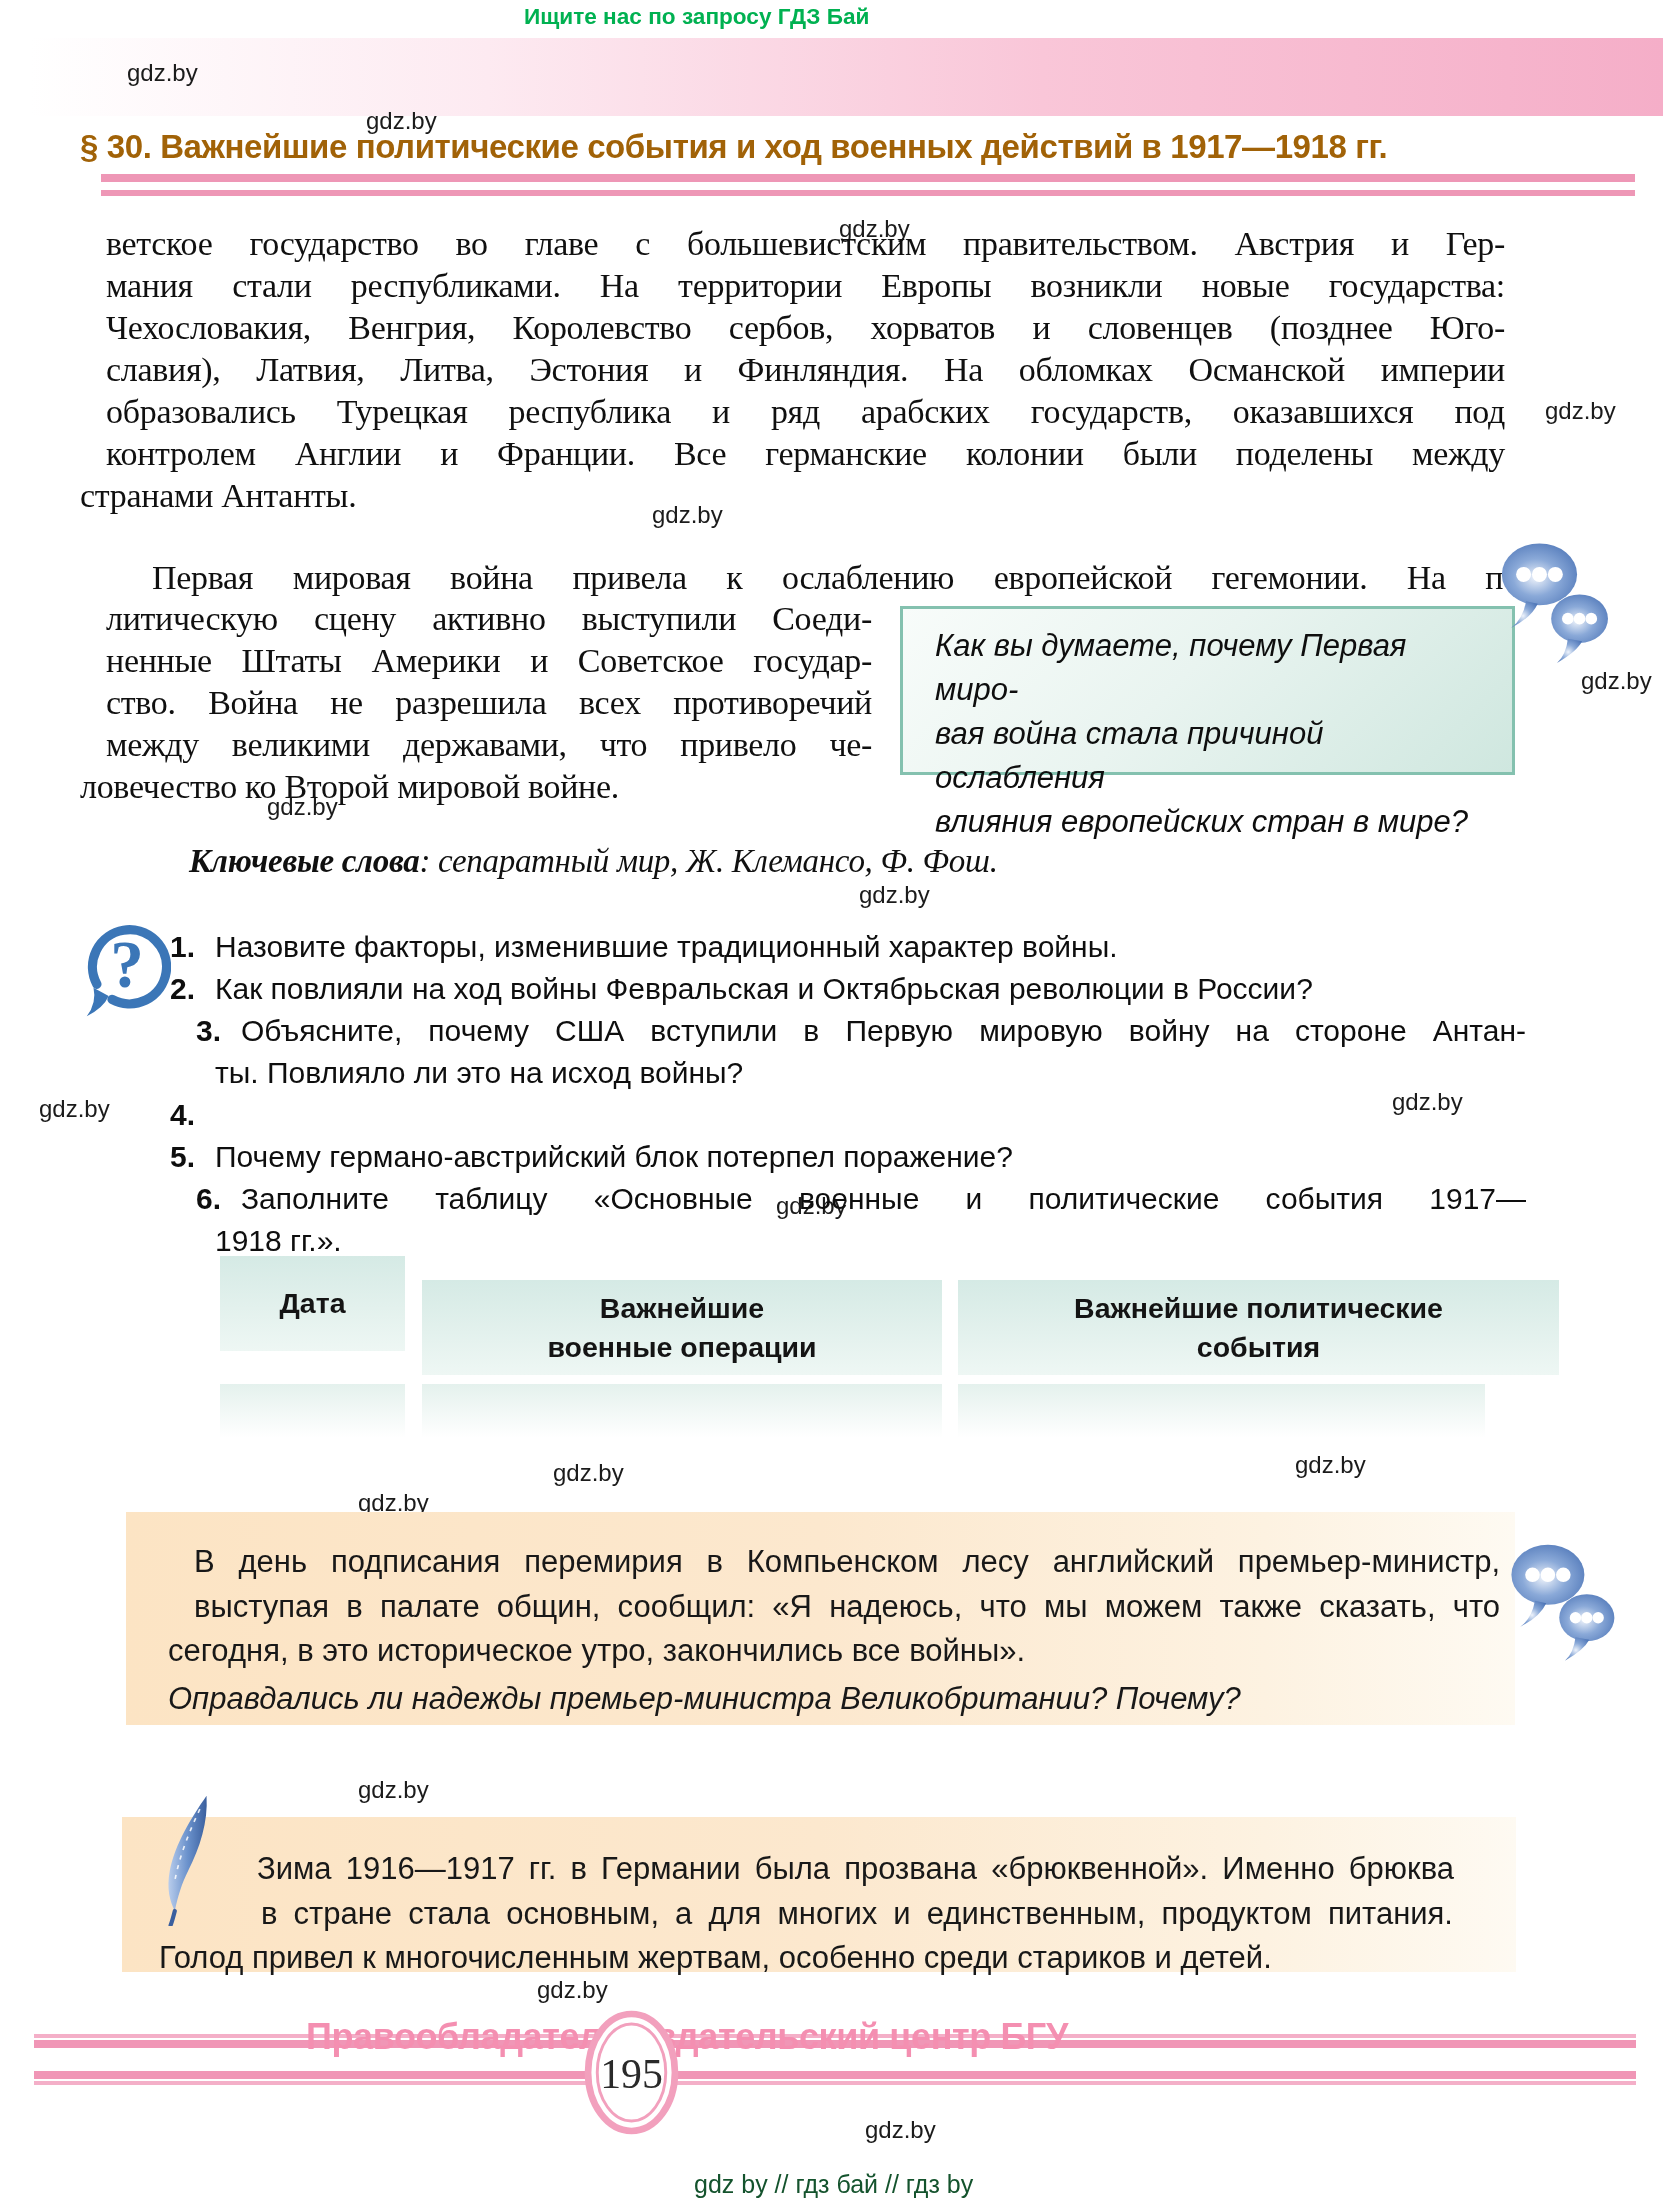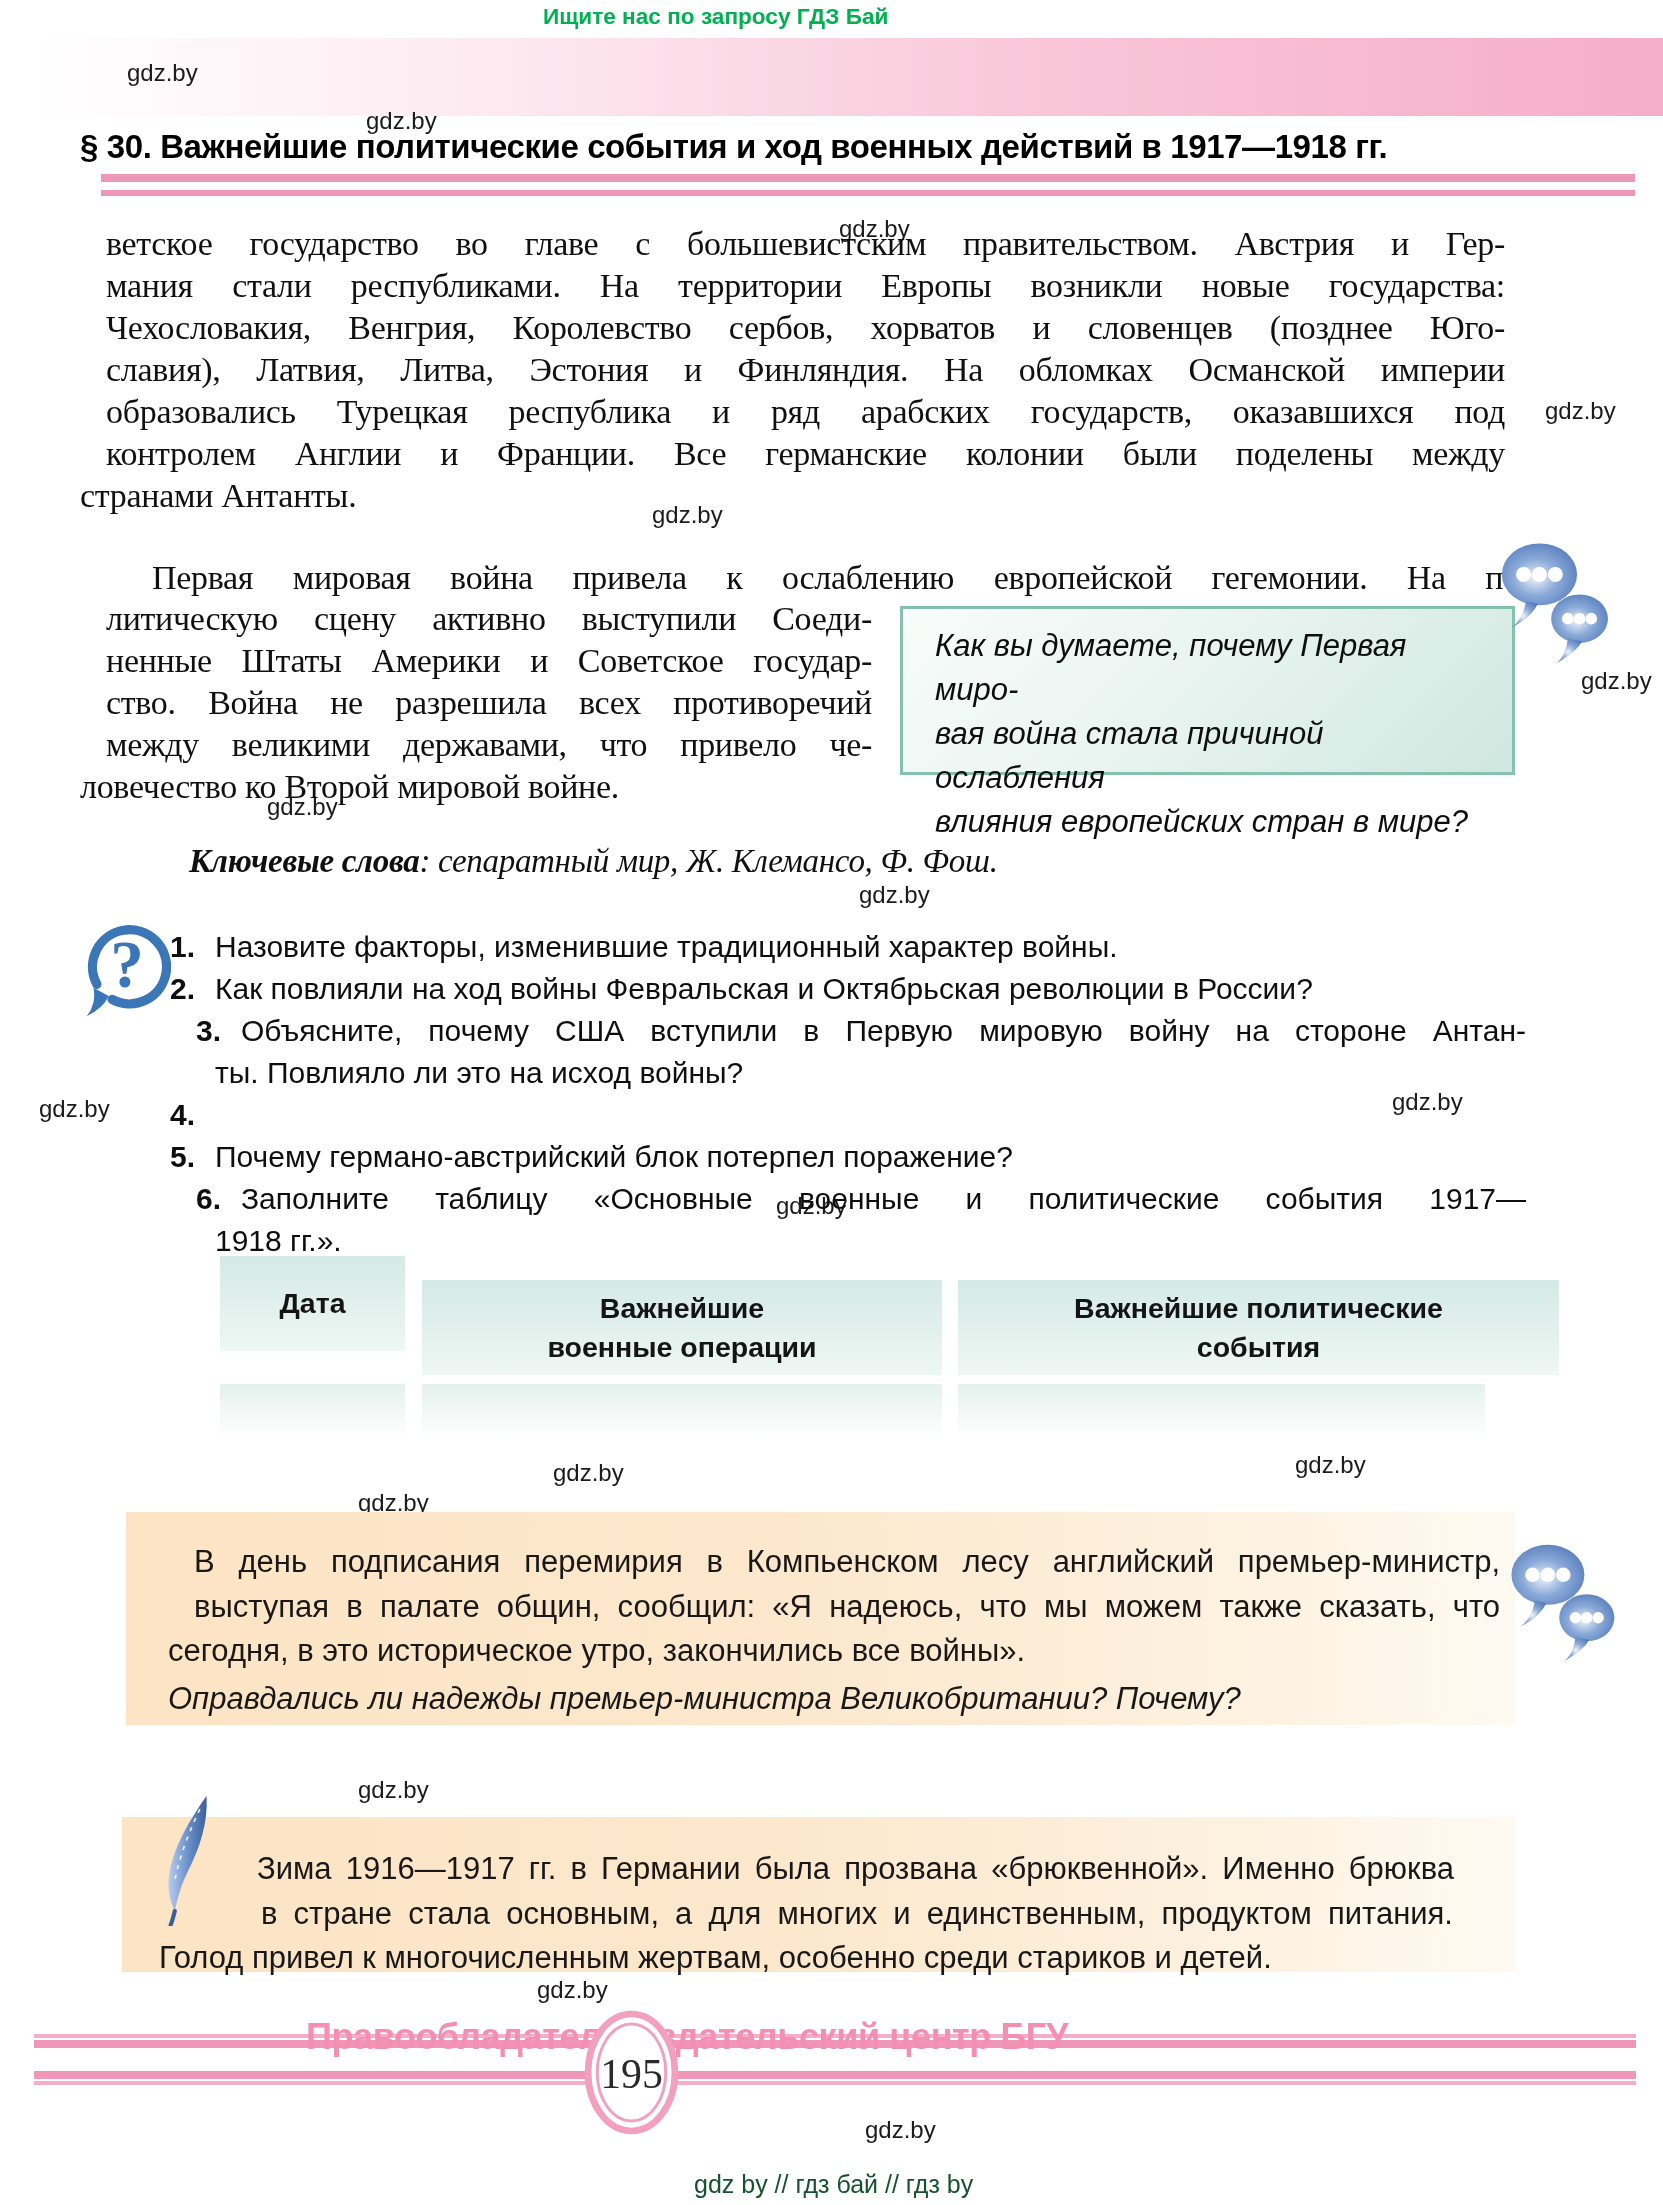--- a/index.html
+++ b/index.html
@@ -1,23 +1,23 @@
 <!DOCTYPE html>
 <html style="font-size:13.4px"><head>
 <meta charset="utf-8">
 <style>
   html,body{margin:0;padding:0;background:#ffffff;}
   .page{position:relative;width:1664px;height:2205px;background:#ffffff;overflow:hidden;
         font-family:"Liberation Sans",sans-serif;color:#101010;}
-  .promo{position:absolute;left:524px;top:3.4px;font:600 22.6px/27px "Liberation Sans",sans-serif;color:#00b151;margin-left:19px;}
+  .promo{position:absolute;left:524px;top:3.4px;font:600 22.6px/27px "Liberation Sans",sans-serif;color:#00b151;}
   .pink-bar{position:absolute;left:30px;top:38px;width:1633px;height:78px;
         background:linear-gradient(90deg,#ffffff 0%,#fdeaf1 28%,#f9c6d8 62%,#f5aec8 100%);}
   .wm{position:absolute;font:24px/28.5px "Liberation Sans",sans-serif;color:#1b1b1b;white-space:nowrap;}
   .title{position:absolute;left:80px;top:127px;width:1425px;margin:0;
-        font:700 33px/39px "Liberation Sans",sans-serif;letter-spacing:-0.4px;color:#000000;}
+        font:700 33px/39px "Liberation Sans",sans-serif;letter-spacing:-0.4px;color:#a16207;}
   .rule{position:absolute;left:101px;width:1534px;background:#ee97b6;}
   .rule1{top:174px;height:7.5px;}
   .rule2{top:190px;height:5.9px;}
   .serif{font-family:"Liberation Serif",serif;font-size:34px;line-height:42px;color:#101010;letter-spacing:-0.3px;}
   .j{text-align:justify;text-align-last:justify;margin-left:26px;}
   .para1{position:absolute;left:80px;top:223px;width:1425px;}
   .p2l1{position:absolute;left:80px;top:557px;width:1425px;text-indent:46px;}
   .para2-left{position:absolute;left:80px;top:598px;width:792px;}
   .think-box{position:absolute;left:900px;top:606px;width:615px;height:169px;box-sizing:border-box;
         border:3.4px solid #84c1af;

